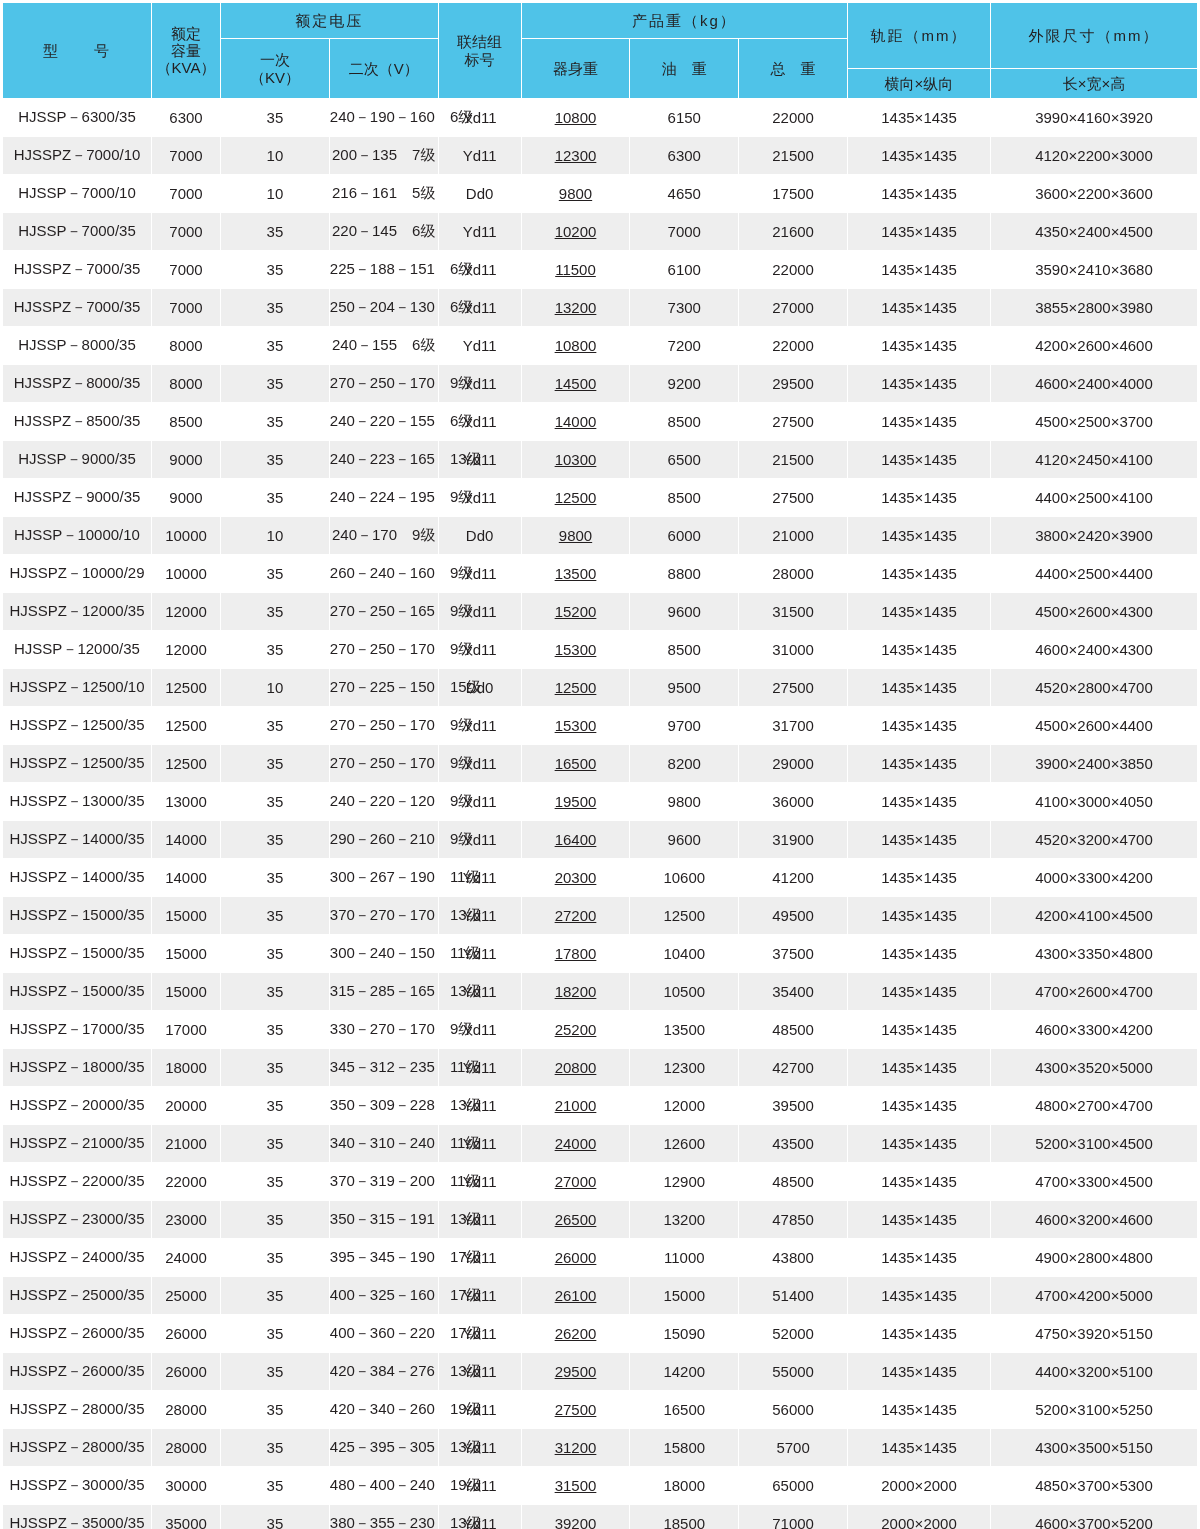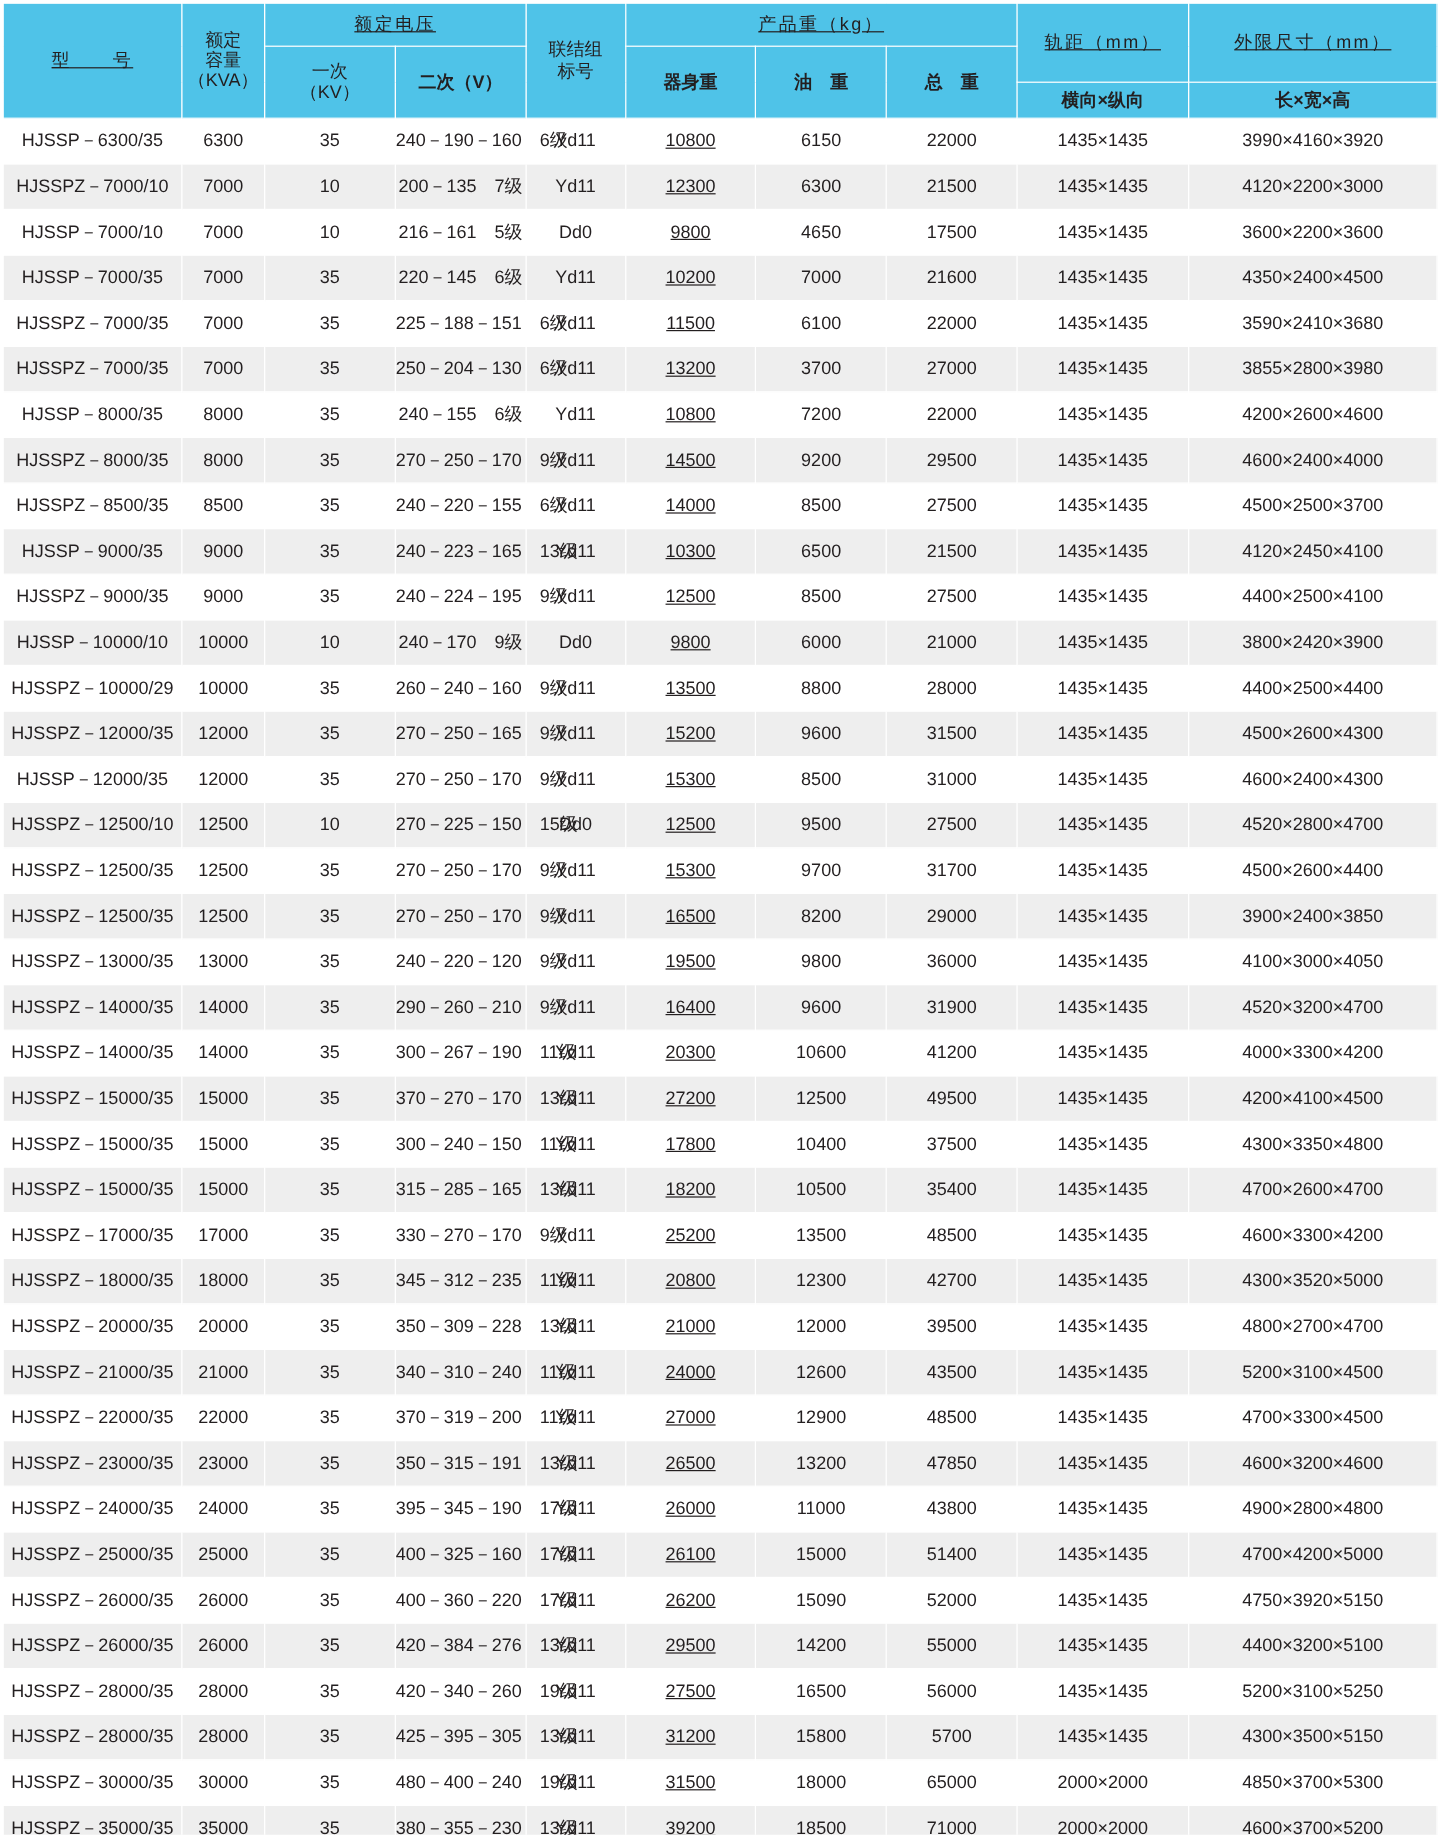--- a/index.html
+++ b/index.html
@@ -29,25 +29,23 @@
   }
   thead th {
     background: #4fc3e8;
     color: #ffffff;
     font-weight: normal;
     line-height: 1.15;
   }
   thead th.hdr-main {
     font-size: 17px;
     letter-spacing: 2px;
-    text-decoration: underline;
   }
   thead th.hdr-sub {
     font-size: 15px;
-    font-weight: bold;
   }
   thead th.hdr-small {
     font-size: 13px;
     line-height: 1.1;
   }
   tbody tr td {
     height: 37px;
     background: #ffffff;
   }
   tbody tr.alt td {
@@ -168,21 +166,21 @@
         <td class="col-gauge nowrap">1435×1435</td>
         <td class="col-dim nowrap">3590×2410×3680</td>
       </tr>
       <tr class="alt">
         <td class="col-model nowrap">HJSSPZ－7000/35</td>
         <td class="col-kva nowrap">7000</td>
         <td class="col-kv nowrap">35</td>
         <td class="col-secv nowrap">250－204－130　6级</td>
         <td class="col-group nowrap">Yd11</td>
         <td class="col-body nowrap">13200</td>
-        <td class="col-oil nowrap">3700</td>
+        <td class="col-oil nowrap">7300</td>
         <td class="col-total nowrap">27000</td>
         <td class="col-gauge nowrap">1435×1435</td>
         <td class="col-dim nowrap">3855×2800×3980</td>
       </tr>
       <tr>
         <td class="col-model nowrap">HJSSP－8000/35</td>
         <td class="col-kva nowrap">8000</td>
         <td class="col-kv nowrap">35</td>
         <td class="col-secv nowrap">240－155　6级</td>
         <td class="col-group nowrap">Yd11</td>

